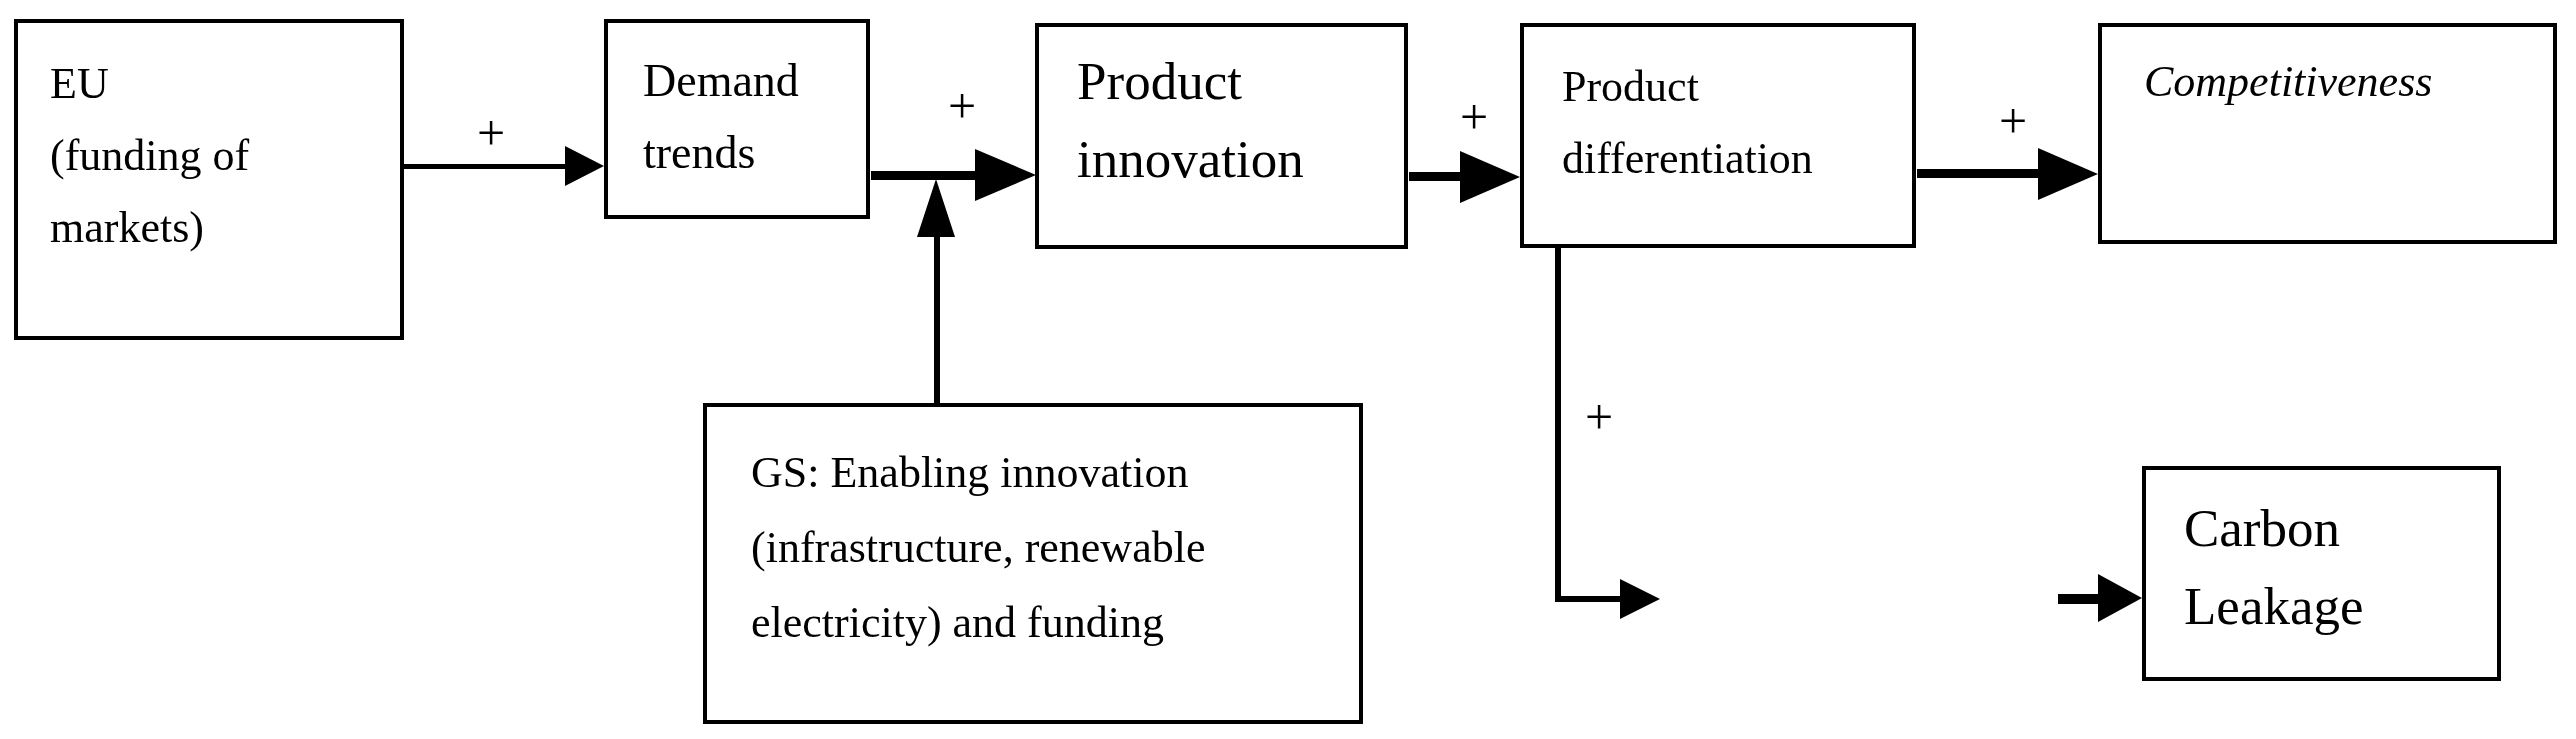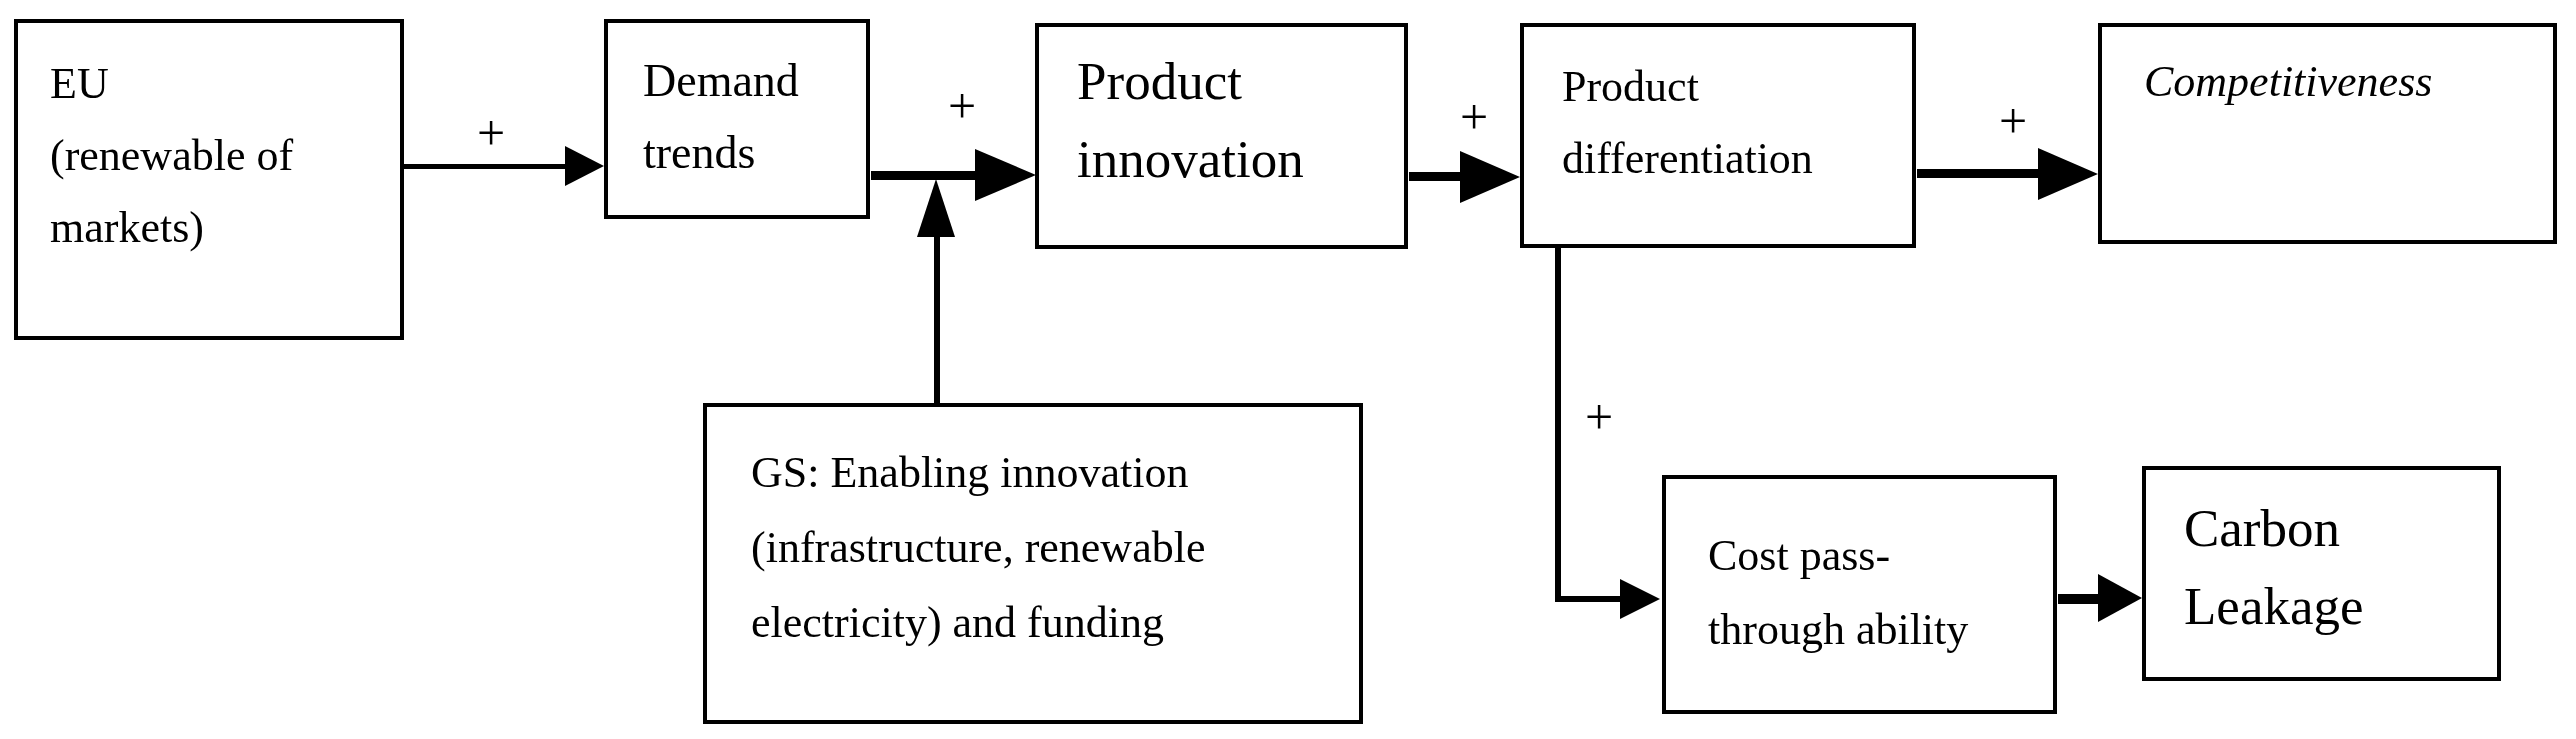--- a/index.html
+++ b/index.html
@@ -59,21 +59,21 @@
     color: #000000;
   }
 </style>
 </head>
 <body>
 
 <div class="canvas">
 
   <div class="node" style="left:14px; top:19.4px; width:390px; height:321px; font-size:44px; line-height:72px; padding:25px 14px 0 32px;font-family:Liberation Serif, serif;">
     <span class="ln">EU</span>
-    <span class="ln">(renewable of</span>
+    <span class="ln">(funding of</span>
     <span class="ln">markets)</span>
   </div>
 
   <div class="node" style="left:604px; top:19.4px; width:266px; height:200px; font-size:46px; line-height:72px; padding:22px 14px 0 35px;">
     <span class="ln">Demand</span>
     <span class="ln">trends</span>
   </div>
 
   <div class="node" style="left:1035px; top:23px; width:373px; height:226px; font-size:53px; line-height:78px; padding:15.3px 14px 0 38px;">
     <span class="ln">Product</span>
@@ -88,24 +88,20 @@
   <div class="node" style="left:2098px; top:23px; width:459px; height:221px; font-size:44px; line-height:72px; padding:19.4px 14px 0 42px;font-style:italic;">
     <span class="ln">Competitiveness</span>
   </div>
 
   <div class="node" style="left:703px; top:403px; width:660px; height:321px; font-size:44px; line-height:75px; padding:28px 21px 0 44px;">
     <span class="ln">GS: Enabling innovation</span>
     <span class="ln">(infrastructure, renewable</span>
     <span class="ln">electricity) and funding</span>
   </div>
 
-  <div class="node" style="left:1662px; top:475px; width:395px; height:239px; font-size:44px; line-height:74px; padding:40px 14px 0 42px;">
-    <span class="ln">Cost pass-</span>
-    <span class="ln">through ability</span>
-  </div>
 
   <div class="node" style="left:2142px; top:466px; width:359px; height:215px; font-size:53px; line-height:78px; padding:19.4px 14px 0 38px;">
     <span class="ln">Carbon</span>
     <span class="ln">Leakage</span>
   </div>
 
   <div class="edge">
     <div class="seg" style="left:402px; top:164px; width:167px; height:4.9px;"></div>
     <div class="head-right" style="left:565px; top:146px; border-left-width:39px; border-top-width:20px; border-bottom-width:20px;"></div>
     <div class="plus" style="left:463px; top:105px;">+</div>

